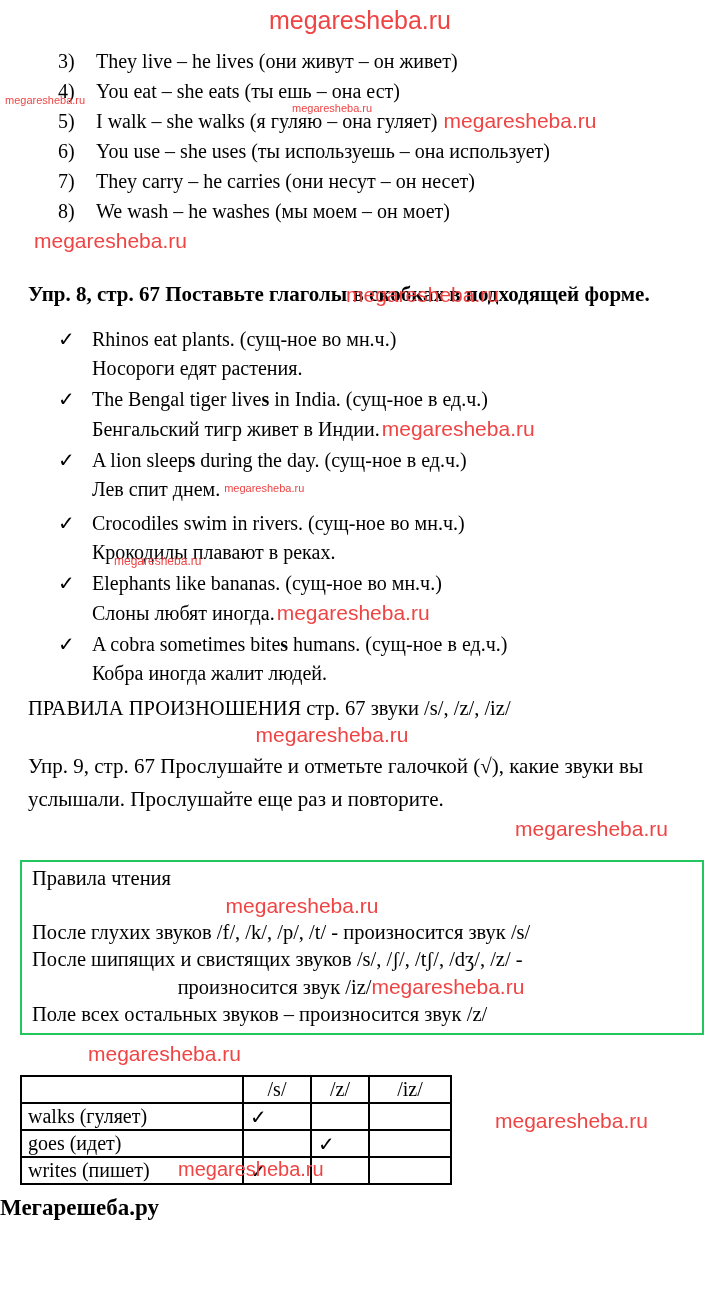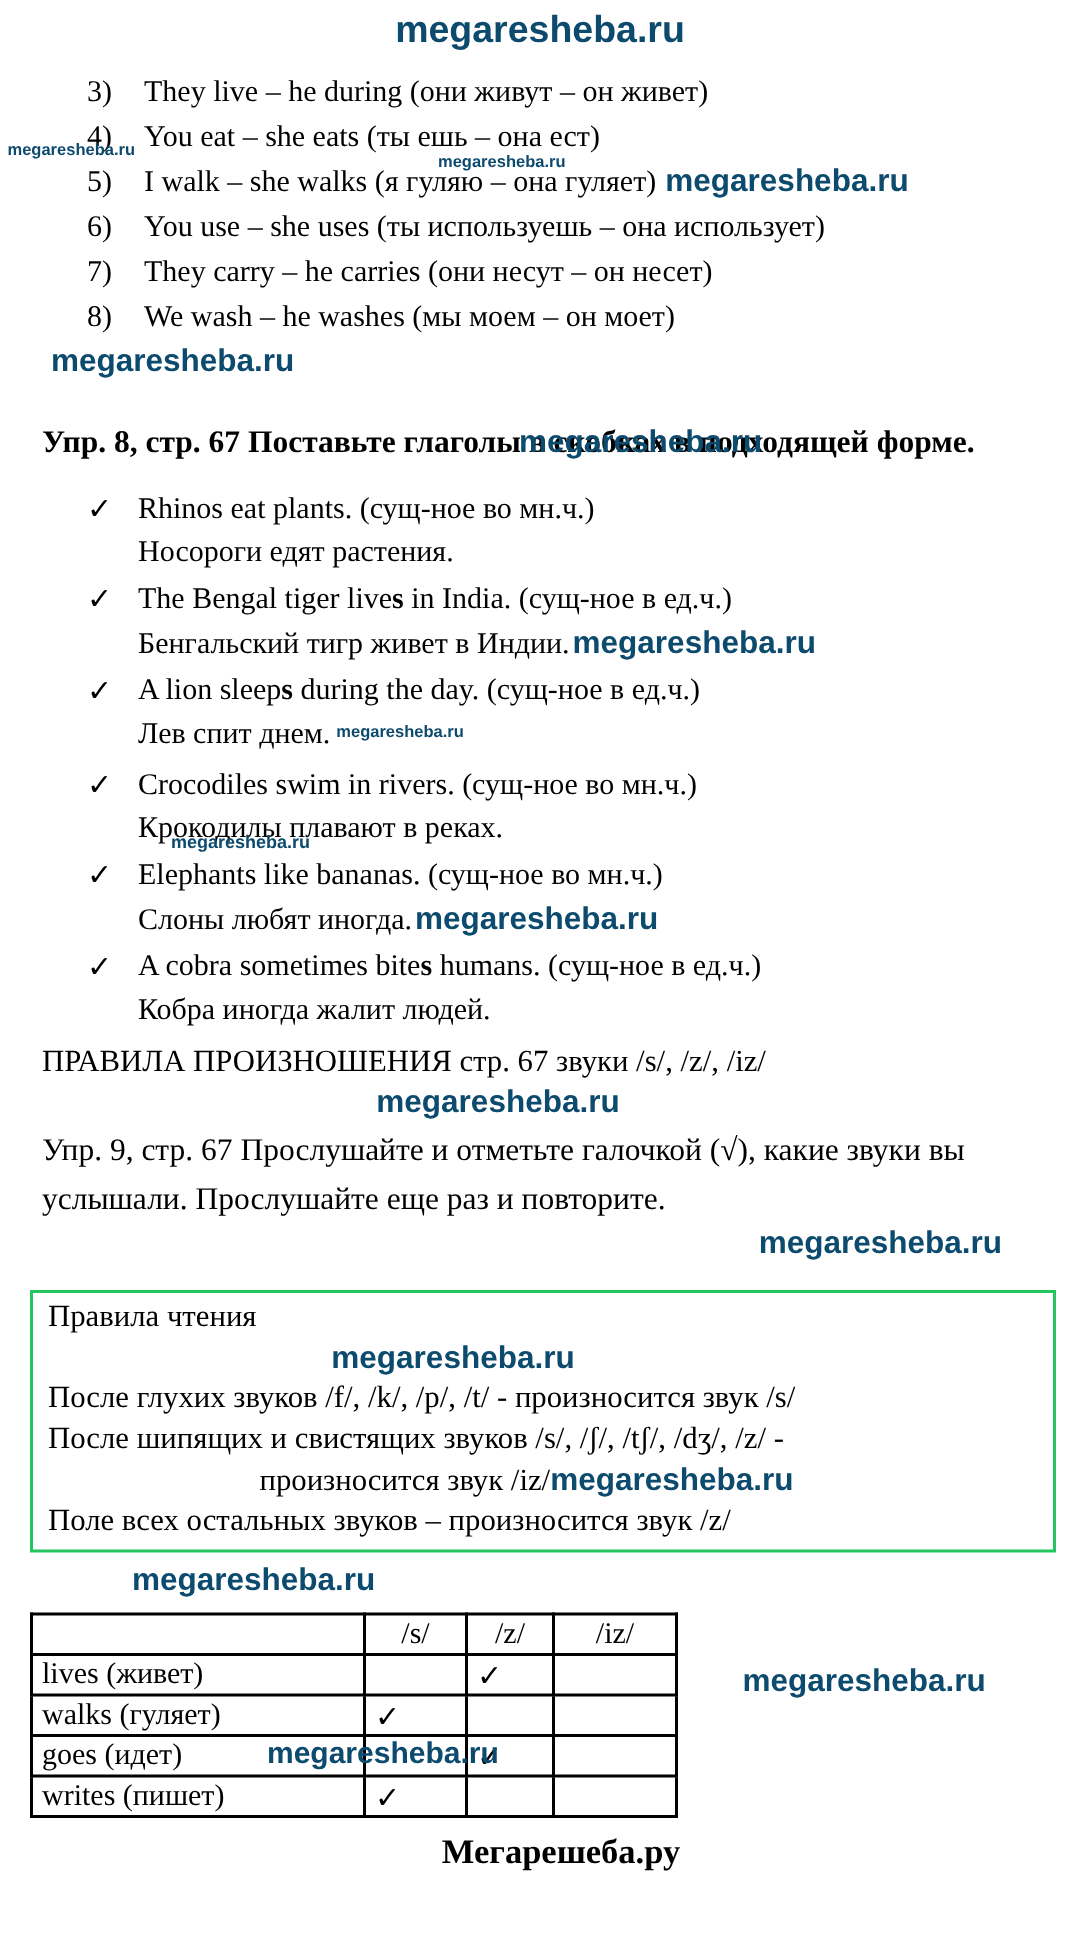--- a/index.html
+++ b/index.html
@@ -2,22 +2,22 @@
 <html><head>
 <meta charset="utf-8">
 <style>
   * { margin:0; padding:0; box-sizing:border-box; }
   html,body { background:#ffffff; }
   body {
     width:720px; height:1290px; position:relative; overflow:hidden;
     color:#000; font-family:"Liberation Serif", serif; font-size:20px;
   }
   .wm {
-    font-family:"Liberation Sans", sans-serif; font-weight:bold;
-    white-space:nowrap; color:#0c4a6e;
+    font-family:"Liberation Sans", sans-serif; font-weight:normal;
+    white-space:nowrap; color:#ef4444;
   }
 
   
   .top-title { text-align:center; font-size:25px; padding-top:6px; height:30px; }
 
   
   .pairs { margin:16px 0 0 58px; }
   .pair { display:flex; line-height:30px; }
   .pair .num { width:38px; flex:0 0 38px; }
   .wm-inline-big { font-size:21px; margin-left:6px; }
@@ -69,36 +69,35 @@
   table.sounds th, table.sounds td {
     border:2px solid #000; font-weight:normal; font-size:20px;
     height:27px; padding:0 6px; text-align:left; vertical-align:middle;
   }
   table.sounds th { text-align:center; }
   td.cmark { text-align:center; font-family:"DejaVu Sans", sans-serif; }
   .wm-table-right  { position:absolute; left:475px; top:34px;  font-size:21px; }
   .wm-table-overlap{ position:absolute; left:158px; top:83px;  font-size:20px; z-index:2; }
 
   .bottom-title {
-    text-align:center; margin-top:10px; font-size:23px; font-weight:bold;
+    text-align:left; margin-top:10px; font-size:23px; font-weight:bold;
     font-family:"Liberation Serif", serif;
-    padding-left:28px;
   }
 </style>
 </head>
 <body>
 
 <div>
 
   <div class="wm top-title">megaresheba.ru</div>
 
   <div class="pairs">
     <div class="pair">
       <span class="num">3)</span>
-      <span>They live – he during (они живут – он живет)</span>
+      <span>They live – he lives (они живут – он живет)</span>
     </div>
     <div class="pair">
       <span class="num">4)</span>
       <span>You eat – she eats (ты ешь – она ест)</span>
     </div>
     <div class="pair">
       <span class="num">5)</span>
       <span>I walk – she walks (я гуляю – она гуляет)</span>
       <span class="wm wm-inline-big">megaresheba.ru</span>
     </div>
@@ -210,26 +209,20 @@
           <col style="width:82px">
         </colgroup>
       <tbody>
           <tr>
         <th></th>
         <th>/s/</th>
         <th>/z/</th>
         <th>/iz/</th>
       </tr>
       <tr>
-        <td>lives (живет)</td>
-        <td class="cmark"></td>
-        <td class="cmark">✓</td>
-        <td class="cmark"></td>
-      </tr>
-      <tr>
         <td>walks (гуляет)</td>
         <td class="cmark">✓</td>
         <td class="cmark"></td>
         <td class="cmark"></td>
       </tr>
       <tr>
         <td>goes (идет)</td>
         <td class="cmark"></td>
         <td class="cmark">✓</td>
         <td class="cmark"></td>

